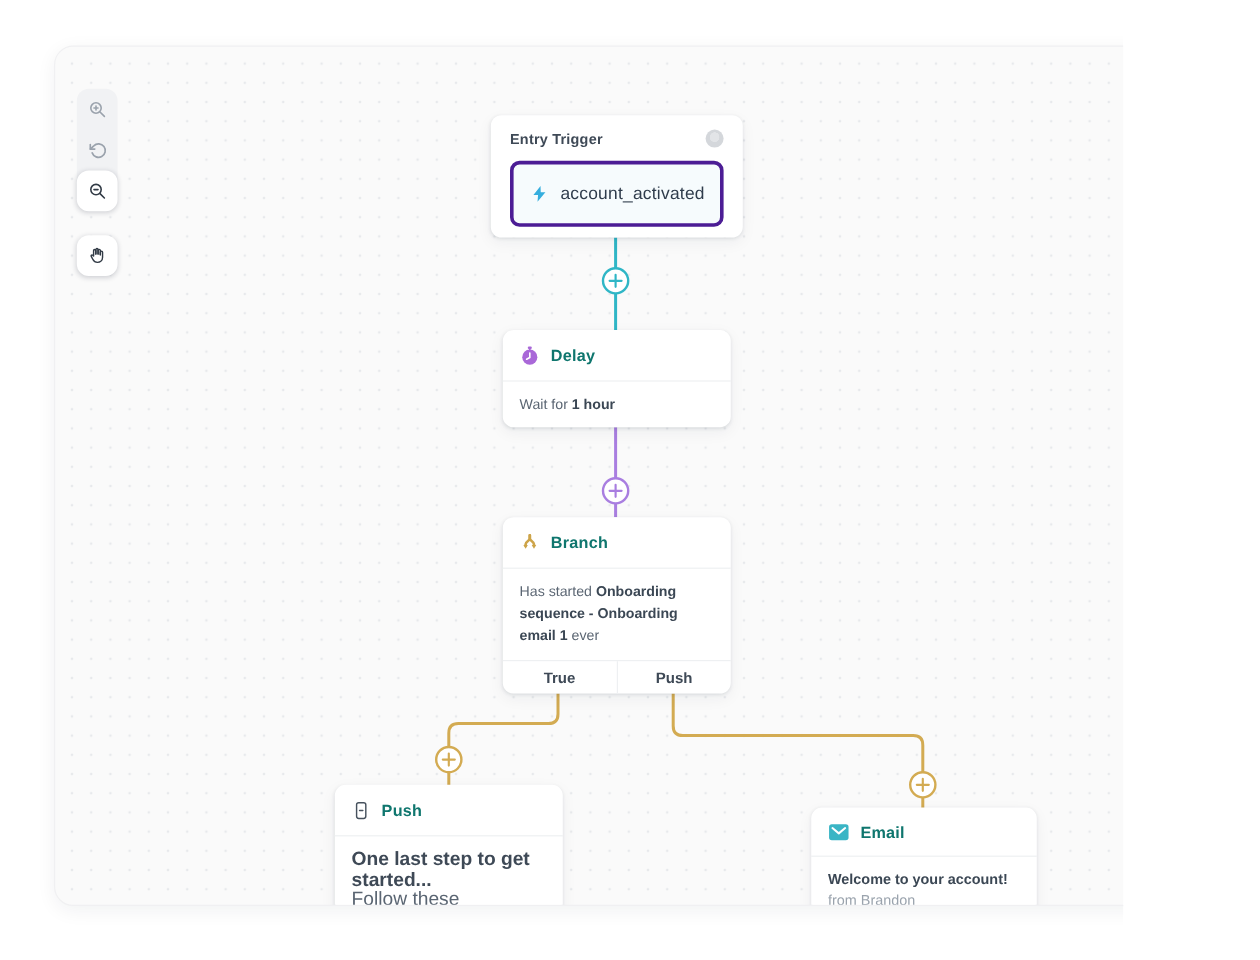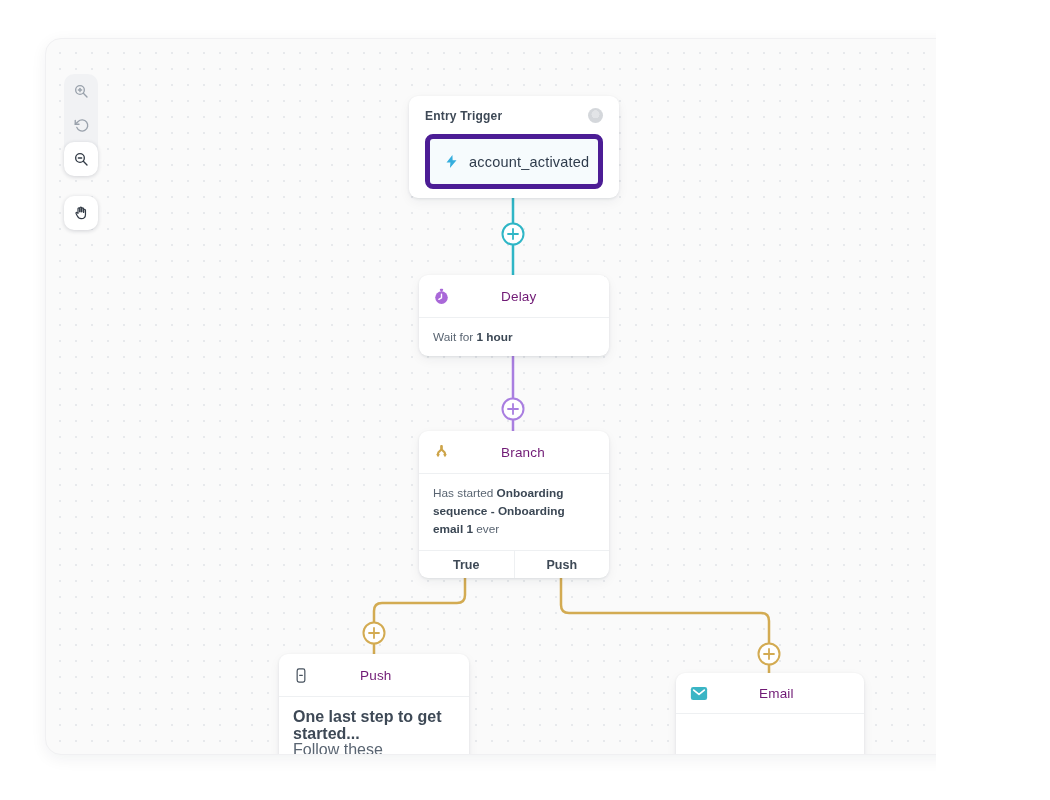--- a/index.html
+++ b/index.html
@@ -40,35 +40,35 @@
   #wires { position:absolute; left:0; top:0; width:960px; height:717px; }
 
   
   .card {
     position:absolute; background:#ffffff; border-radius:9px;
     box-shadow:0 1px 3px rgba(25,35,55,.10), 0 4px 12px rgba(25,35,55,.05);
   }
   .card-header {
     display:flex; align-items:center; gap:9px; padding:13px 14px 12px 14px;
   }
-  .card-title { font-size:13.5px; font-weight:normal; color:#701a75; letter-spacing:.2px;margin-left:42px; }
+  .card-title { font-size:13.5px; font-weight:bold; color:#0f766e; letter-spacing:.2px; }
   .divider { border-top:1px solid #eef0f2; }
   .card-body { padding:10px 14px; font-size:11.8px; color:#5a6572; line-height:18px; }
   .card-body b { color:#3b4754; }
 
   
   #entry-card { left:363px; top:57px; width:210px; height:102px; padding:12px 16px; }
   .entry-head { display:flex; align-items:center; justify-content:space-between; }
   .entry-title { font-size:12px; font-weight:bold; color:#3e4956; letter-spacing:.2px; }
   .status-dot {
     width:15px; height:15px; border-radius:50%;
     background:radial-gradient(circle at 50% 42%, #e2e4e7 0 34%, #d4d7db 36%);
   }
   .event-box {
-    margin-top:11px; height:55px; border:5px solid #4c1d95; background:#f6fbfd;
+    margin-top:11px; height:55px; border:3px solid #4c1d95; background:#f6fbfd;
     border-radius:8px; display:flex; align-items:center; gap:10px; padding:2px 14px;
   }
   .event-label { font-size:14.5px; color:#2f3c4c; font-weight:500; letter-spacing:.2px; }
 
   #delay-card  { left:373px; top:236px; width:190px; height:81px; }
   #branch-card { left:373px; top:392px; width:190px; height:147px; }
   #push-card   { left:233px; top:615px; width:190px; height:150px; }
   #email-card  { left:630px; top:634px; width:188px; height:130px; }
 
   .tf-row { display:flex; border-top:1px solid #eef0f2; height:28px;justify-content:center; }
@@ -228,16 +228,20 @@
       <div class="card-header">
         <span class="icon">
           <svg width="18" height="15" viewBox="0 0 20 17">
             <rect x="0.8" y="1" width="18.4" height="15" rx="2.6" fill="#3ab5c5"></rect>
             <path d="M4 4.6 L10 9.6 L16 4.6" stroke="#ffffff" stroke-width="1.9" fill="none" stroke-linecap="round" stroke-linejoin="round"></path>
           </svg>
         </span>
         <span class="card-title">Email</span>
       </div>
       <div class="divider"></div>
+      <div class="card-body" style="font-size:12px; line-height:17px; padding-top:11px;">
+        <div class="email-subject">Welcome to your account!</div>
+        <div class="email-from">from Brandon</div>
+      </div>
     </div>
 
   </div>
 </div>
 
 </body></html>

